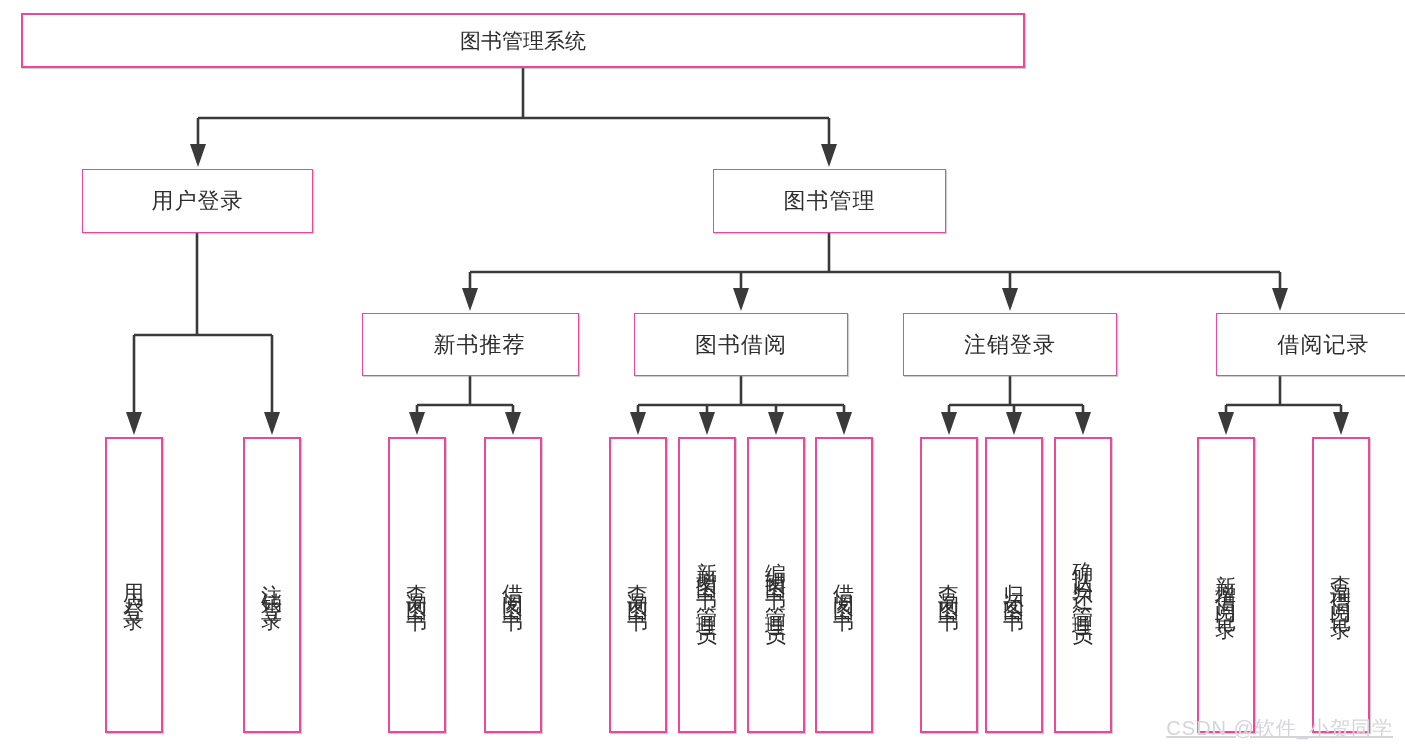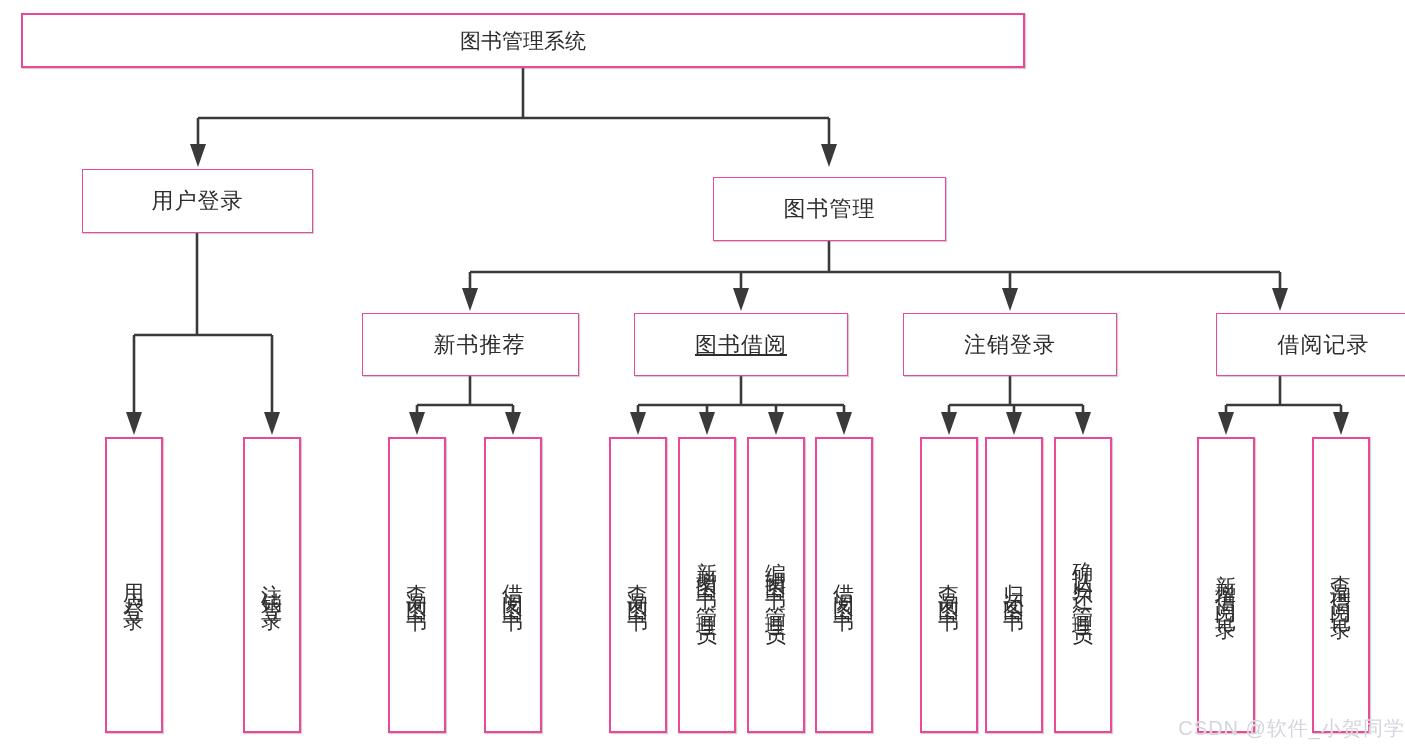--- a/index.html
+++ b/index.html
@@ -27,26 +27,27 @@
     writing-mode:vertical-rl;
     text-orientation:mixed;
     font-size:21px;
     letter-spacing:9px;
     line-height:1;
     color:#2d2d2d;
   }
   .hlabel{white-space:nowrap;}
   .watermark{
     position:absolute;
-    right:0;bottom:5px;
+    right:12px;bottom:5px;
     font-size:20px;
     color:#d4d4dc;
     letter-spacing:1px;
     z-index:5;
     text-shadow:0 0 1px rgba(255,255,255,.8);
+    text-decoration:underline;
   }
 </style>
 </head>
 <body>
 
 <div class="stage">
 
   <svg class="lines" viewBox="0 0 1405 747" aria-hidden="true">
     <g stroke="#3a3a3a" stroke-width="2.6" fill="none">
 
@@ -90,28 +91,28 @@
     </g>
   </svg>
 
   <div class="box root" style="left:21px;top:13px;width:1004px;height:55px;">
     <span class="hlabel">图书管理系统</span>
   </div>
 
   <div class="box branch" style="left:82px;top:169px;width:231px;height:64px;">
     <span class="hlabel">用户登录</span>
   </div>
-  <div class="box branch" style="left:713px;top:169px;width:233px;height:64px;margin-top:8px;">
+  <div class="box branch" style="left:713px;top:169px;width:233px;height:64px;">
     <span class="hlabel">图书管理</span>
   </div>
 
   <div class="box branch" style="left:362px;top:313px;width:217px;height:63px;padding-left:18px;">
     <span class="hlabel">新书推荐</span>
   </div>
-  <div class="box branch" style="left:634px;top:313px;width:214px;height:63px;text-decoration:underline;">
+  <div class="box branch" style="left:634px;top:313px;width:214px;height:63px;">
     <span class="hlabel">图书借阅</span>
   </div>
   <div class="box branch" style="left:903px;top:313px;width:214px;height:63px;">
     <span class="hlabel">注销登录</span>
   </div>
   <div class="box branch" style="left:1216px;top:313px;width:215px;height:63px;">
     <span class="hlabel">借阅记录</span>
   </div>
 
   <div class="box leaf" style="left:105px;top:437px;width:58px;height:296px;">

